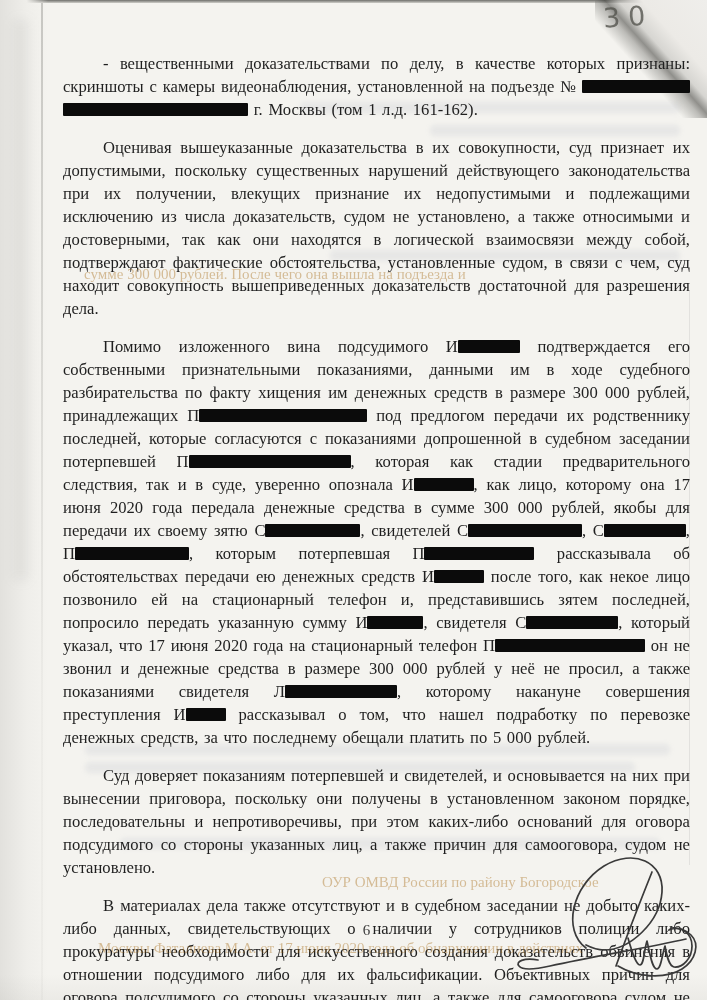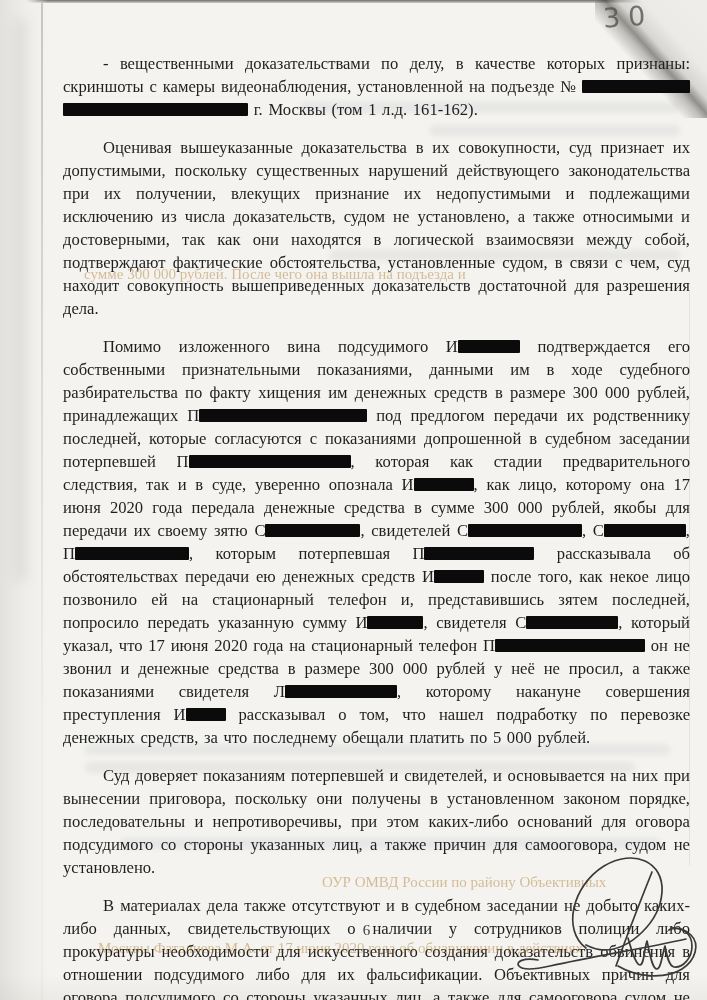--- a/index.html
+++ b/index.html
@@ -86,21 +86,21 @@
   <div class="doc">
       <p class="para">- вещественными доказательствами по делу, в качестве которых признаны: скриншоты с камеры видеонаблюдения, установленной на подъезде № <span class="redaction" style="width: 108px;"></span> <span class="redaction" style="width: 185px;"></span> г. Москвы (том 1 л.д. 161-162).</p>
       <p class="para">Оценивая вышеуказанные доказательства в их совокупности, суд признает их допустимыми, поскольку существенных нарушений действующего законодательства при их получении, влекущих признание их недопустимыми и подлежащими исключению из числа доказательств, судом не установлено, а также относимыми и достоверными, так как они находятся в логической взаимосвязи между собой, подтверждают фактические обстоятельства, установленные судом, в связи с чем, суд находит совокупность вышеприведенных доказательств достаточной для разрешения дела.</p>
       <p class="para">Помимо изложенного вина подсудимого И<span class="redaction" style="width: 62px;"></span> подтверждается его собственными признательными показаниями, данными им в ходе судебного разбирательства по факту хищения им денежных средств в размере 300 000 рублей, принадлежащих П<span class="redaction" style="width: 168px;"></span> под предлогом передачи их родственнику последней, которые согласуются с показаниями допрошенной в судебном заседании потерпевшей П<span class="redaction" style="width: 162px;"></span>, которая как стадии предварительного следствия, так и в суде, уверенно опознала И<span class="redaction" style="width: 60px;"></span>, как лицо, которому она 17 июня 2020 года передала денежные средства в сумме 300 000 рублей, якобы для передачи их своему зятю С<span class="redaction" style="width: 95px;"></span>, свидетелей С<span class="redaction" style="width: 114px;"></span>, С<span class="redaction" style="width: 82px;"></span>, П<span class="redaction" style="width: 114px;"></span>, которым потерпевшая П<span class="redaction" style="width: 110px;"></span> рассказывала об обстоятельствах передачи ею денежных средств И<span class="redaction" style="width: 50px;"></span> после того, как некое лицо позвонило ей на стационарный телефон и, представившись зятем последней, попросило передать указанную сумму И<span class="redaction" style="width: 56px;"></span>, свидетеля С<span class="redaction" style="width: 92px;"></span>, который указал, что 17 июня 2020 года на стационарный телефон П<span class="redaction" style="width: 150px;"></span> он не звонил и денежные средства в размере 300 000 рублей у неё не просил, а также показаниями свидетеля Л<span class="redaction" style="width: 112px;"></span>, которому накануне совершения преступления И<span class="redaction" style="width: 40px;"></span> рассказывал о том, что нашел подработку по перевозке денежных средств, за что последнему обещали платить по 5 000 рублей.</p>
       <p class="para">Суд доверяет показаниям потерпевшей и свидетелей, и основывается на них при вынесении приговора, поскольку они получены в установленном законом порядке, последовательны и непротиворечивы, при этом каких-либо оснований для оговора подсудимого со стороны указанных лиц, а также причин для самооговора, судом не установлено.</p>
       <p class="para">В материалах дела также отсутствуют и в судебном заседании не добыто каких-либо данных, свидетельствующих о наличии у сотрудников полиции либо прокуратуры необходимости для искусственного создания доказательств обвинения в отношении подсудимого либо для их фальсификации. Объективных причин для оговора подсудимого со стороны указанных лиц, а также для самооговора судом не установлено.</p>
     </div>
 
   <div class="bleed-layer">
       <div class="bleed" style="top: 266px; left: 84px; width: 604px;">сумме 300 000 рублей. После чего она вышла на подъезда и</div>
-      <div class="bleed" style="top: 874px; left: 322px; width: 330px;">ОУР ОМВД России по району Объективных</div>
+      <div class="bleed" style="top: 874px; left: 322px; width: 330px;">ОУР ОМВД России по району Богородское</div>
       <div class="bleed" style="top: 940px; left: 92px; width: 560px; margin-left: 6px;">Москвы Фаталиева М.А. от 17 июня 2020 года об обнаружении в действиях</div>
     </div>
 
   <div class="page-number">6</div>
 
   <svg class="signature" width="192" height="170" viewBox="0 0 192 170" aria-hidden="true">
     <path d="M24,134 C10,131 1,136 5,140 C9,145 23,143 36,140 C82,130 132,122 172,113"></path>
     <path d="M72,122 C48,104 58,60 90,40 C120,22 150,36 148,66 C146,96 116,124 90,124 C84,124 78,122 72,119"></path>
     <path d="M138,46 C126,76 112,112 102,140"></path>
     <path d="M114,112 C118,126 122,139 126,139 C130,139 130,124 133,115 C136,128 138,143 143,143 C147,143 148,129 151,120 C153,131 155,140 160,141 C169,142 178,132 178,120 C178,108 168,99 155,104"></path>

